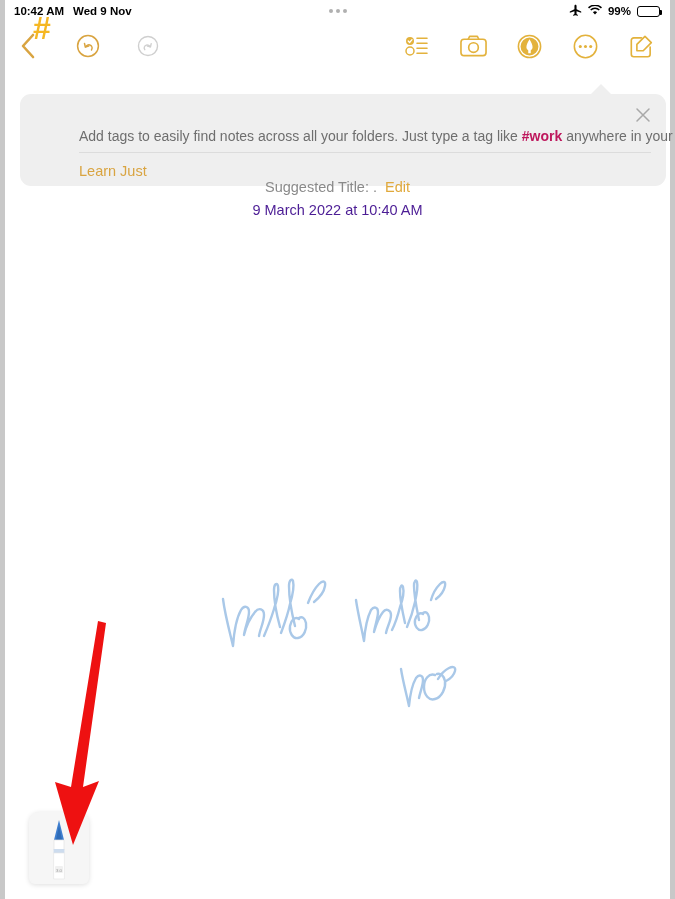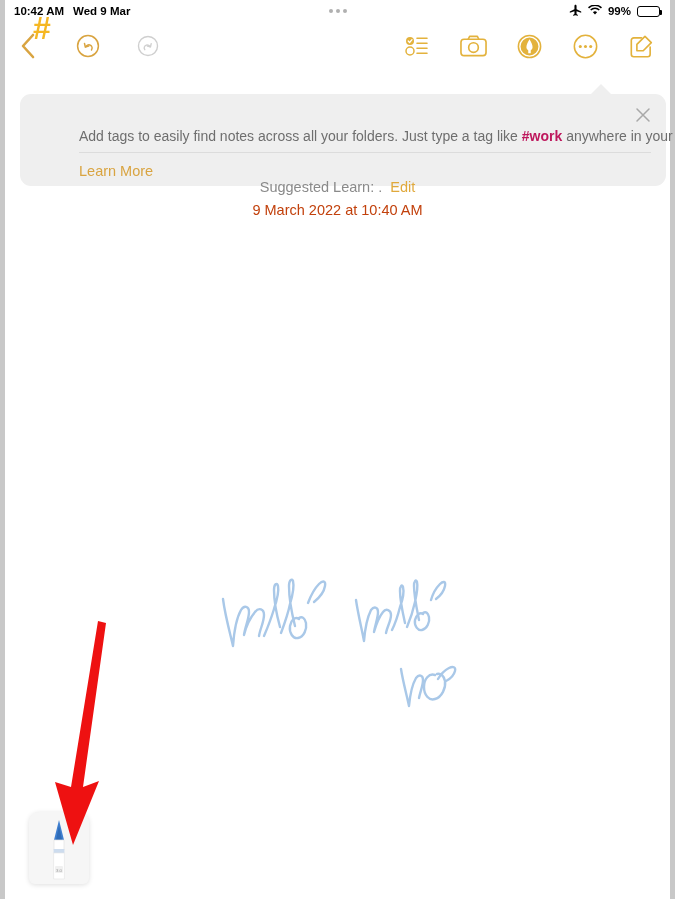--- a/index.html
+++ b/index.html
@@ -124,21 +124,21 @@
     position:absolute; left:0; right:0; top:178px;
     text-align:center;
   }
   .suggested-row {
     font-size:14.5px; color:#8a8a8a; line-height:19px;
   }
   .suggested-edit {
     color:#e0a93c; margin-left:8px; cursor:pointer;
   }
   .note-date {
-    margin-top:5px; font-size:14.5px; color:#c2410c;
+    margin-top:5px; font-size:14.5px; color:#4c1d95;
   }
 
   
   .canvas-area {
     position:absolute; left:0; right:0; top:230px; bottom:0;
   }
   .ink { position:absolute; }
 
   
   .pen-tool {
@@ -163,21 +163,21 @@
 <div id="screen">
 
   <div class="edge-sliver edge-left"></div>
   <div class="edge-sliver edge-right"></div>
 
   <div class="page-body">
 
     <div class="status-bar">
       <div class="status-left">
         <span>10:42 AM</span>
-        <span>Wed 9 Mar</span>
+        <span>Wed 9 Nov</span>
       </div>
 
       <div class="status-center">
         <span class="dot"></span>
         <span class="dot"></span>
         <span class="dot"></span>
       </div>
 
       <div class="status-right">
         <span>
@@ -271,30 +271,30 @@
     </div>
 
     <div class="banner-tail"></div>
     <div class="tag-banner"></div>
 
     <div class="hash-icon">#</div>
     <div class="banner-desc">
       <span>Add tags to easily find notes across all your folders. Just type a tag like </span><b>#work</b><span> anywhere in your note.</span>
     </div>
     <div class="banner-sep"></div>
-    <div class="banner-learn">Learn More</div>
+    <div class="banner-learn">Learn Just</div>
     <div class="banner-close">
       <svg width="18" height="18" viewBox="0 0 18 18">
         <path d="M3 3l12 12M15 3L3 15" stroke="#a8a8a8" stroke-width="1.5" stroke-linecap="round"></path>
       </svg>
     </div>
 
     <div class="note-meta">
       <div class="suggested-row">
-        <span>Suggested Learn: .</span><span class="suggested-edit">Edit</span>
+        <span>Suggested Title: .</span><span class="suggested-edit">Edit</span>
       </div>
       <div class="note-date">9 March 2022 at 10:40 AM</div>
     </div>
 
     <div class="canvas-area">
 
       <svg class="ink" style="left:210px; top:345px;" width="130" height="90" viewBox="0 0 130 90">
         <g fill="none" stroke="#a9c8e8" stroke-width="2.4" stroke-linecap="round" stroke-linejoin="round">
           <path d="M8 24c2 16 7 34 10 47 1-14 3-27 8-36 3-5 8-4 8 2 0 7-4 15-5 23 2-8 6-17 11-23 4-5 9-3 9 3 0 7-4 14-5 21"></path>
           <path d="M49 61c3-7 7-17 10-27 3-9 5-18 4-23-1-4-4-2-4 4 0 11 3 26 6 37"></path>

